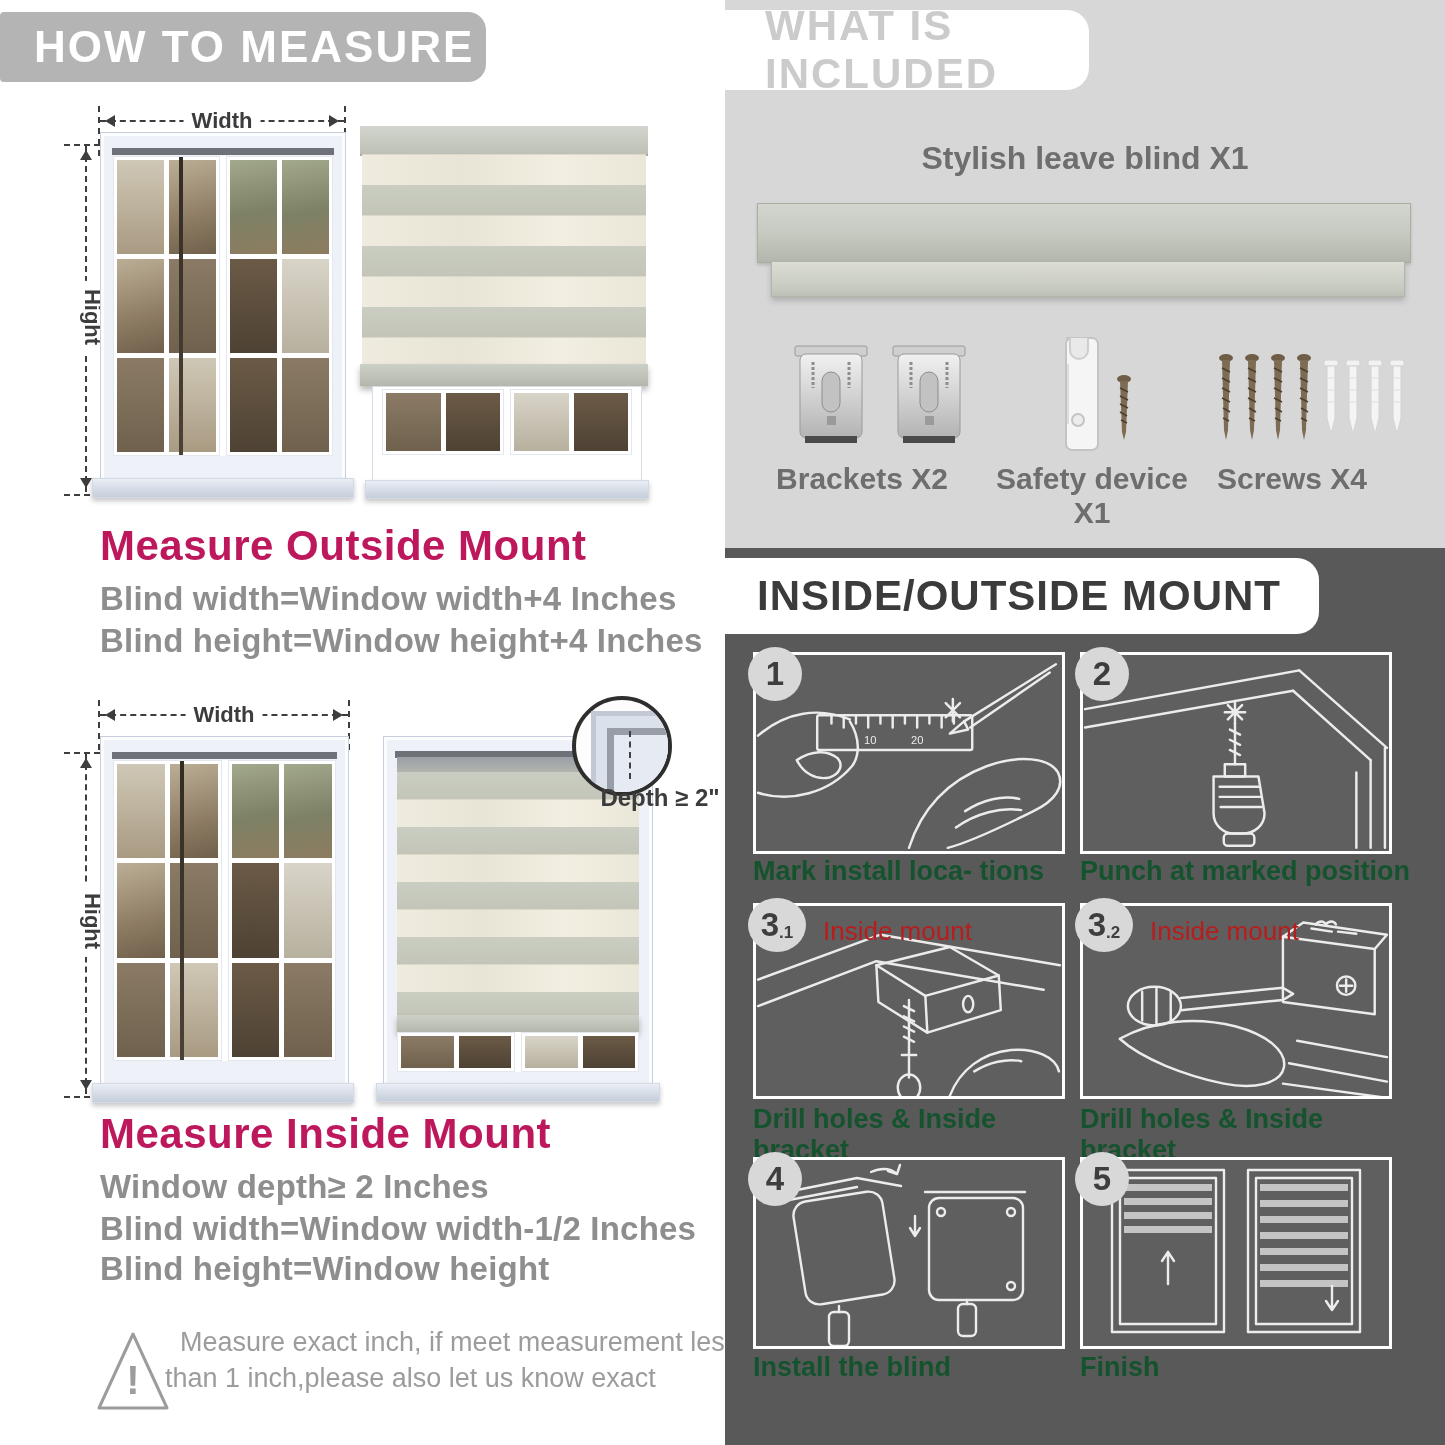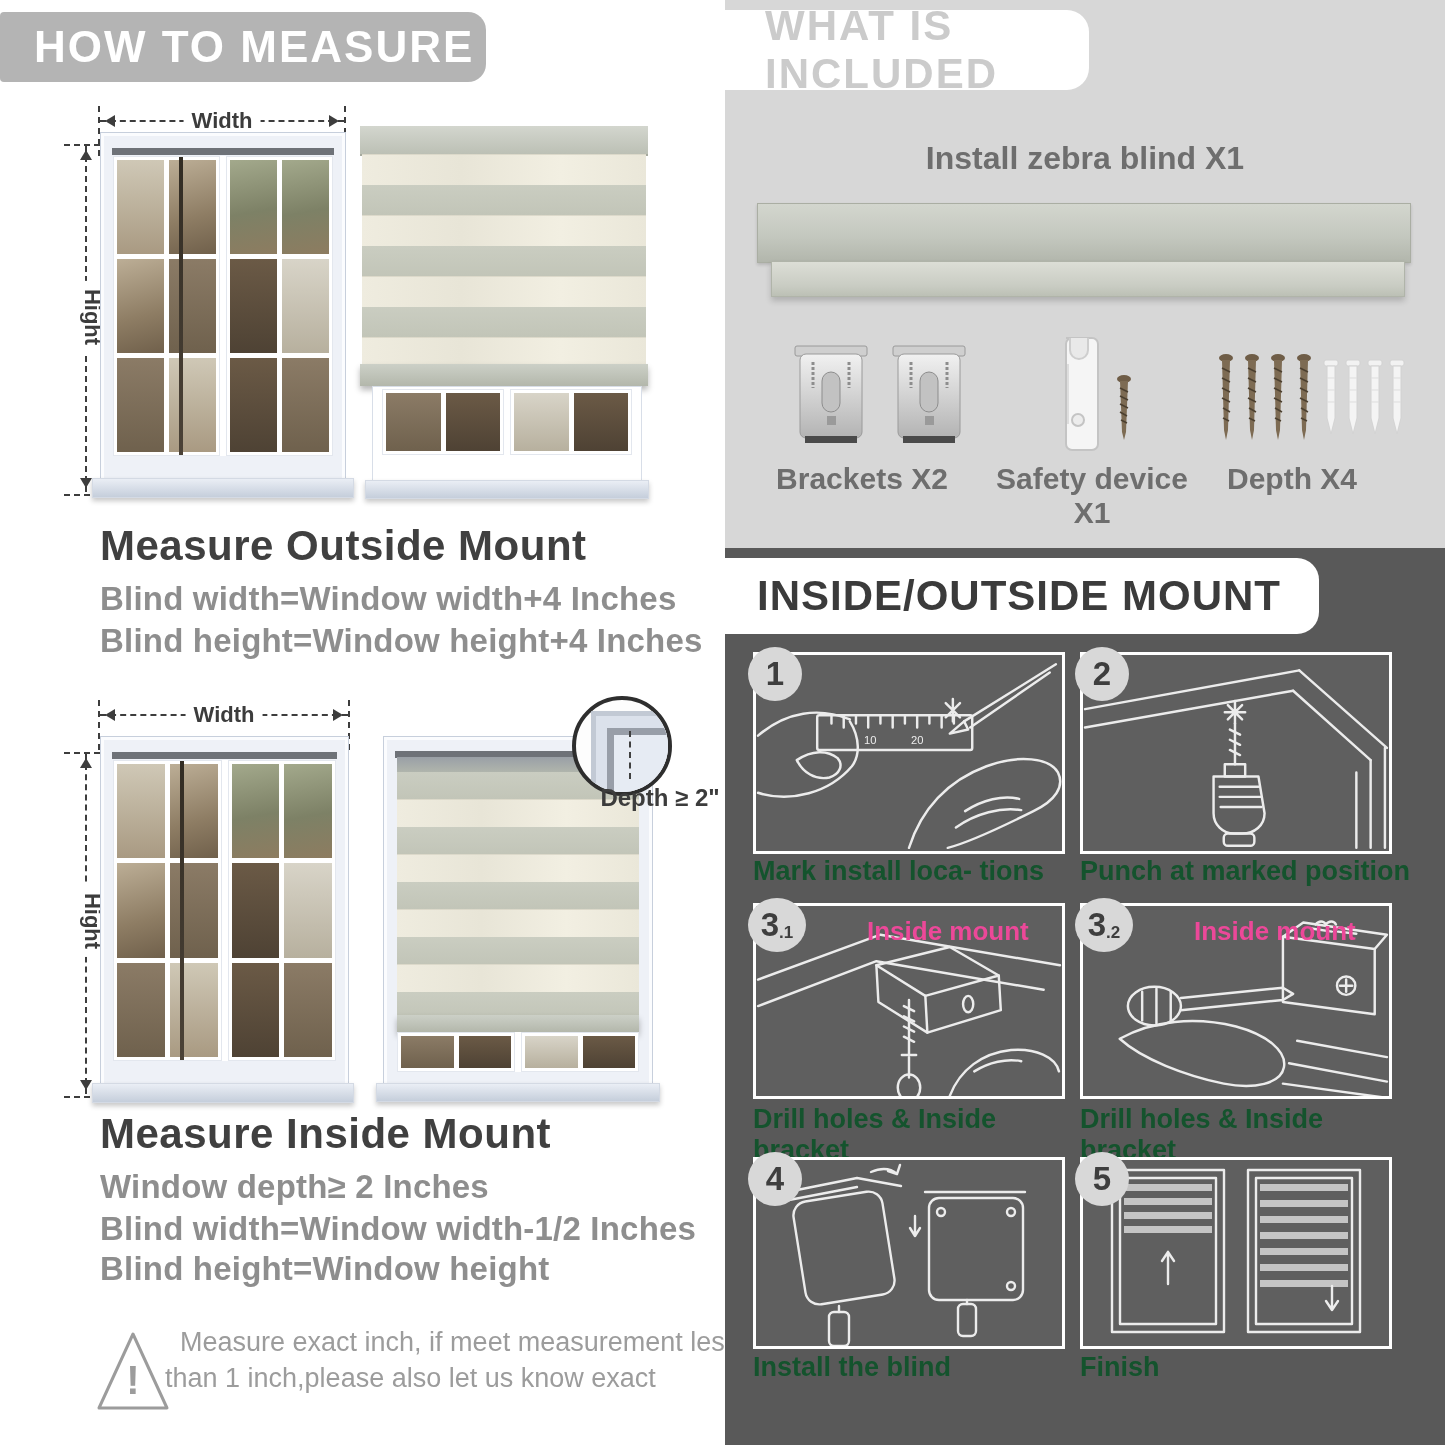--- a/index.html
+++ b/index.html
@@ -5,21 +5,21 @@
   html,body{margin:0;padding:0;background:#fff;}
   #canvas{position:relative;width:1445px;height:1445px;background:#fff;overflow:hidden;
           font-family:"Liberation Sans",sans-serif;}
   .abs{position:absolute;}
 
   
   .h1bar{left:0;top:12px;width:486px;height:70px;background:#b4b4b4;
          border-radius:4px 18px 18px 4px;display:flex;align-items:center;}
   .h1bar span{color:#fff;font-weight:bold;font-size:44px;letter-spacing:2px;padding-left:34px;}
 
-  .sec-title{font-weight:bold;font-size:42px;color:#404040;letter-spacing:.5px;}
+  .sec-title{font-weight:bold;font-size:42px;color:#be185d;letter-spacing:.5px;}
   .formula{font-weight:bold;font-size:33px;color:#8e8e8e;letter-spacing:.2px;}
 
   
   .mwrap{position:absolute;}
   .dashH{position:absolute;border-top:2px dashed #3d3d3d;}
   .dashV{position:absolute;border-left:2px dashed #3d3d3d;}
   .ah{position:absolute;width:0;height:0;border:6px solid transparent;}
   .mlabel{position:absolute;background:#fff;color:#3c3c3c;font-weight:bold;font-size:22px;
           padding:0 8px;line-height:26px;}
   .mlabel-v{transform:rotate(90deg);transform-origin:center;}
@@ -88,21 +88,21 @@
   .panel-dark{left:725px;top:548px;width:720px;height:897px;background:#595959;}
   .mnt-header{left:725px;top:558px;width:594px;height:76px;background:#fff;
               border-radius:0 22px 22px 0;display:flex;align-items:center;}
   .mnt-header span{color:#3b3b3b;font-weight:bold;font-size:42px;letter-spacing:1px;padding-left:32px;}
 
   .stepbox{position:absolute;width:306px;border:3px solid #fff;background:#5f5f5f;overflow:hidden;}
   .badge{position:absolute;top:-5px;left:-5px;width:54px;height:54px;border-radius:50%;
          background:#d8d8d8;color:#3e3e3e;display:flex;align-items:center;justify-content:center;
          font-weight:bold;font-size:33px;}
   .badge .sub{font-size:17px;align-self:flex-end;margin-bottom:9px;}
-  .stitle{position:absolute;top:13px;left:64px;color:#ec4899;font-weight:bold;font-size:26px;margin-left:44px;}
+  .stitle{position:absolute;top:13px;left:64px;color:#b91c1c;font-weight:normal;font-size:26px;}
   .caption{position:absolute;width:340px;color:#14532d;font-weight:bold;font-size:27px;}
   .art{position:absolute;inset:0;width:100%;height:100%;}
   .art path,.art rect,.art circle,.art ellipse,.art line,.art polyline
       {fill:none;stroke:#ececec;stroke-width:2.4;stroke-linecap:round;stroke-linejoin:round;}
   .art .fillbar{fill:#d6d6d6;stroke:none;opacity:.85;}
   .art text{fill:#ececec;stroke:none;font-family:"Liberation Sans",sans-serif;}
 </style>
 </head>
 <body>
 
@@ -272,21 +272,21 @@
     <path d="M39,6 L73,80 L5,80 Z" fill="none" stroke="#9c9c9c" stroke-width="3" stroke-linejoin="round"></path>
     <text x="39" y="66" text-anchor="middle" font-size="40" font-weight="bold" fill="#9c9c9c" font-family="Liberation Sans, sans-serif">!</text>
   </svg>
   <div class="abs warn-text" style="left:180px;top:1324px;">Measure exact inch, if meet measurement less</div>
   <div class="abs warn-text" style="left:165px;top:1360px;">than 1 inch,please also let us know exact</div>
 
   <div class="abs panel-light"></div>
   <div class="abs inc-header">
     <span>WHAT IS INCLUDED</span>
   </div>
-  <div class="abs inc-product">Install zebra blind X1</div>
+  <div class="abs inc-product">Stylish leave blind X1</div>
   <div class="abs rail-big"></div>
   <div class="abs rail-small"></div>
 
   <svg class="abs" style="left:793px;top:344px;" width="76" height="104" viewBox="0 0 76 104">
     <defs>
         <linearGradient id="silver" x1="0" y1="0" x2="0" y2="1">
       <stop offset="0" stop-color="#f1f1f1"></stop>
           <stop offset="1" stop-color="#b3b3b3"></stop>
         </linearGradient>
       </defs>
@@ -358,21 +358,21 @@
     </g>
     <g transform="translate(66,0)">
       <rect x="2" y="2" width="14" height="6" rx="2" fill="#f2f2f2" stroke="#d2d2d2"></rect>
       <path d="M5,8 h8 v52 l-4,16 l-4,-16 Z" fill="#f7f7f7" opacity="0.92" stroke="#d2d2d2"></path>
       <path d="M5,20 h8 M5,32 h8 M5,44 h8" stroke="#dddddd"></path>
     </g>
   </svg>
 
   <div class="inc-label" style="left:762px;width:200px;">Brackets X2</div>
   <div class="inc-label" style="left:982px;width:220px;">Safety device X1</div>
-  <div class="inc-label" style="left:1202px;width:180px;">Depth X4</div>
+  <div class="inc-label" style="left:1202px;width:180px;">Screws X4</div>
 
   <div class="abs panel-dark"></div>
   <div class="abs mnt-header">
     <span>INSIDE/OUTSIDE MOUNT</span>
   </div>
 
   <div class="stepbox" style="left:753px;top:652px;height:196px;">
     <svg class="art" viewBox="0 0 300 186">
       <path d="M2,76 C30,52 62,48 92,60"></path>
       <path d="M2,132 C34,142 72,132 94,106 C102,96 102,78 92,62"></path>

